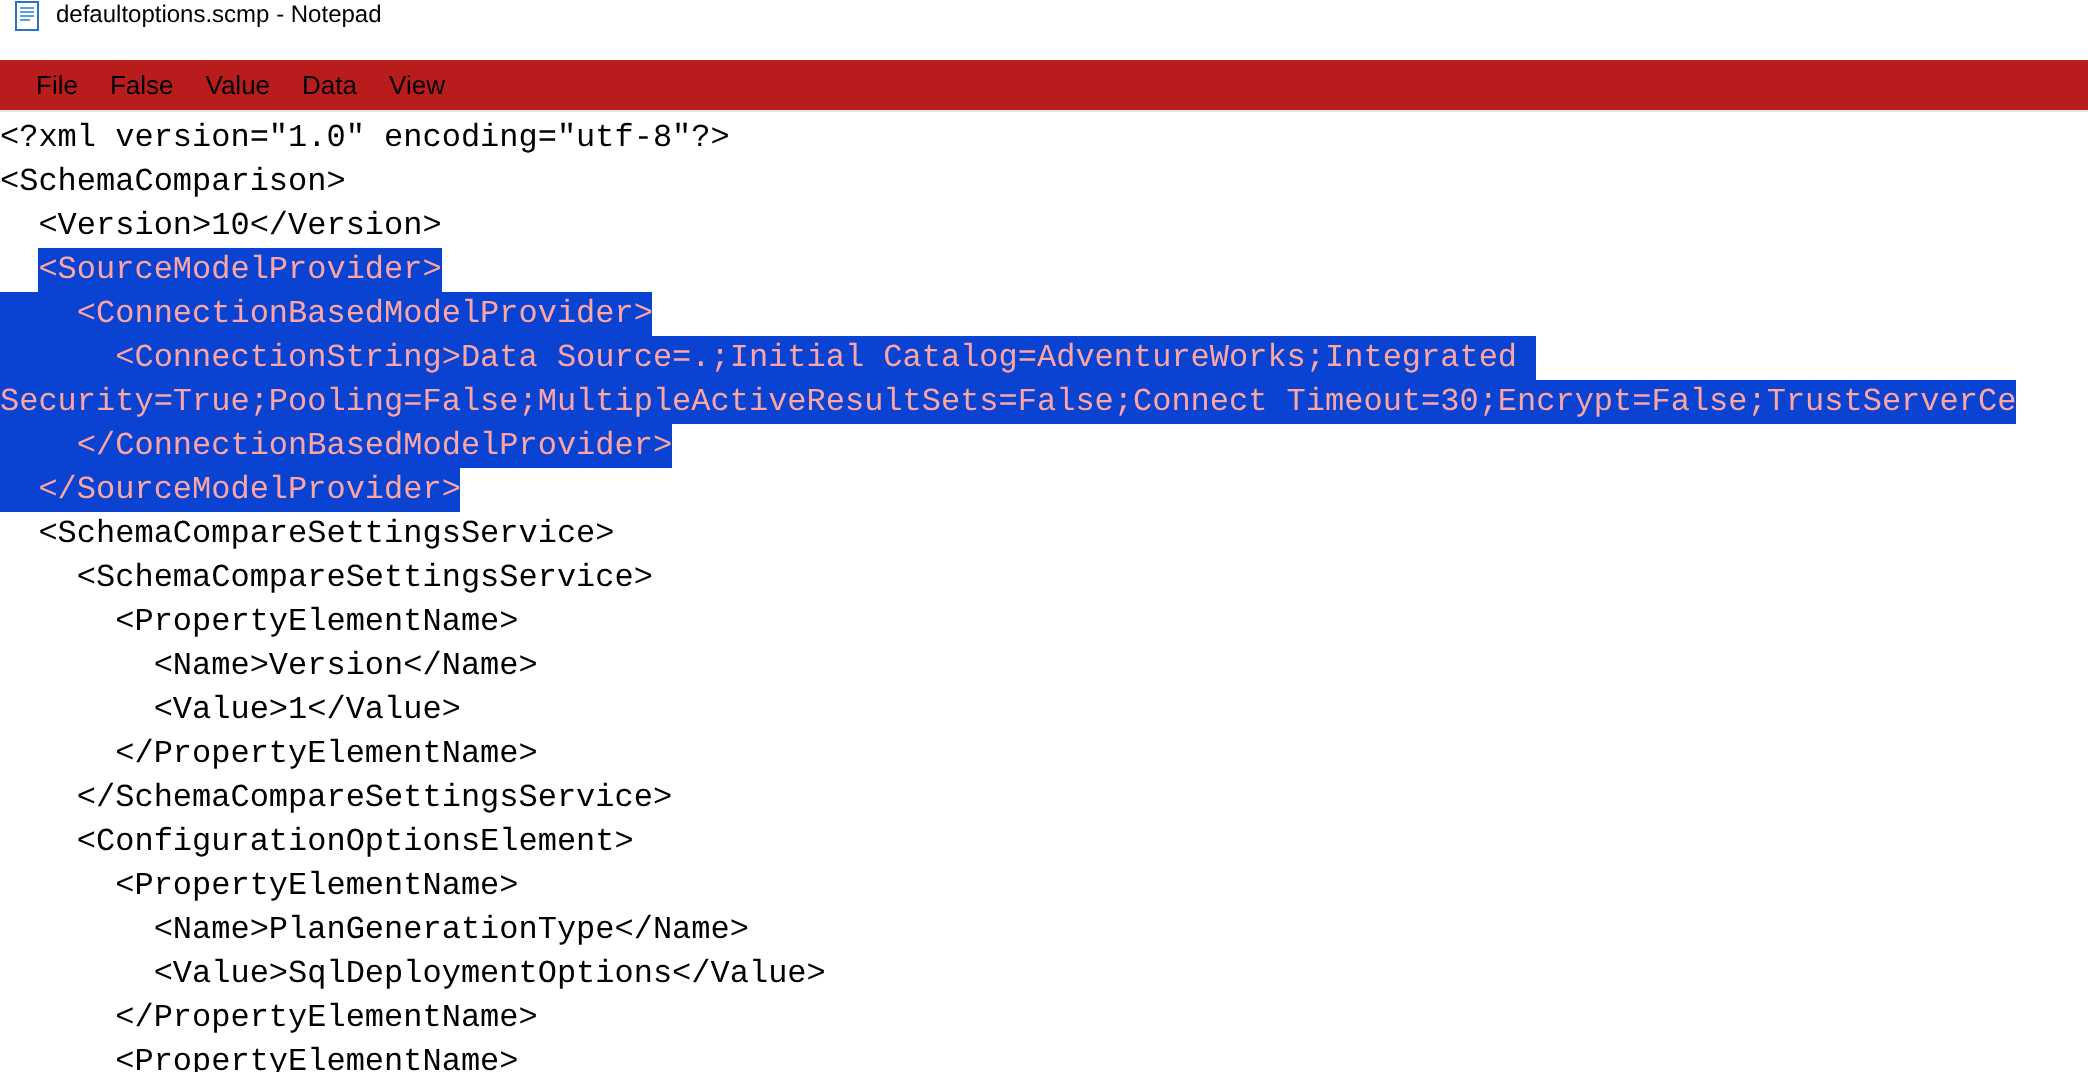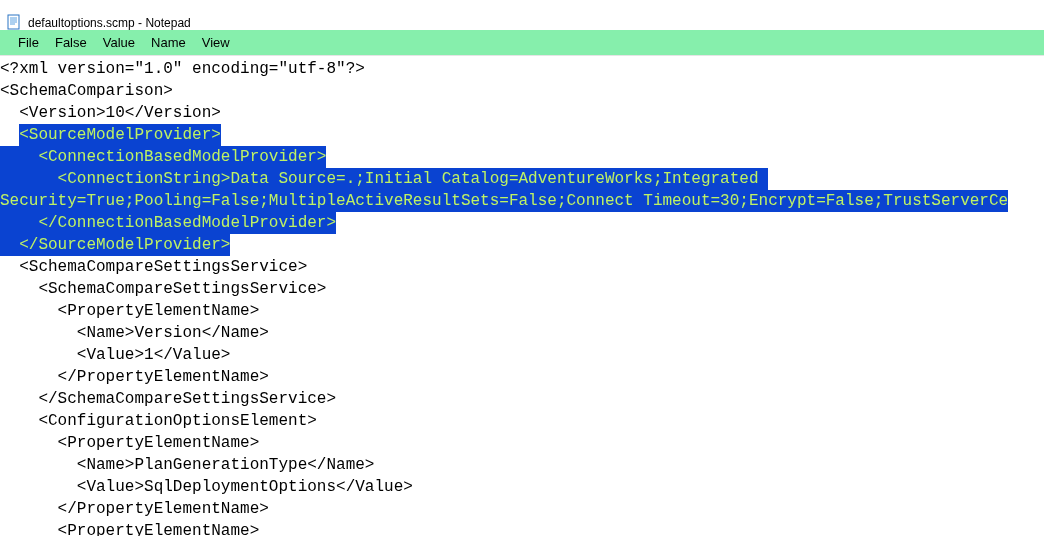--- a/index.html
+++ b/index.html
@@ -1,24 +1,24 @@
 <!DOCTYPE html>
 <html><head>
   <meta charset="utf-8">
   <style>
     * { margin: 0; padding: 0; box-sizing: border-box; }
     body { width: 1044px; height: 536px; background: #fff; font-family: "Segoe UI", Tahoma, sans-serif; overflow: hidden; position: relative; }
-    .titlebar { height: 30px; display: flex; align-items: flex-end; padding: 0 6px; background: #fff; }
+    .titlebar { height: 30px; display: flex; align-items: flex-start; padding: 0 6px; background: #fff; }
     .titlebar .icon { width: 16px; height: 16px; margin-right: 6px; display: flex; align-items: center; justify-content: center; }
     .titlebar .title { font-size: 12px; color: #000; }
-    .menubar { height: 26px; display: flex; align-items: center; padding: 0 10px; border-bottom: 1px solid #e5e5e5; background: #86efac; }
+    .menubar { height: 26px; display: flex; align-items: center; padding: 0 10px; border-bottom: 1px solid #e5e5e5; background: #b91c1c; }
     .menubar .menu-item { font-size: 13px; color: #000; padding: 4px 8px; cursor: default; }
     .editor { padding: 2px 0 0 0; font-family: Consolas, "Courier New", monospace; font-size: 16px; line-height: 22px; color: #000; white-space: pre; overflow: hidden; position: relative; }
     .editor .line { white-space: pre; }
-    .sel { background: #0a43d1; color: #bef264; display: inline-block; }
+    .sel { background: #0a43d1; color: #fca5a5; display: inline-block; }
   </style>
 </head>
 <body>
 
 <div class="titlebar">
   <span class="icon">
     <svg width="16" height="16" viewBox="0 0 16 16">
       <rect x="2" y="1" width="11" height="14" fill="#fff" stroke="#2b74c4" stroke-width="1"></rect>
       <line x1="4" y1="4" x2="11" y2="4" stroke="#5aa0e0" stroke-width="1"></line>
       <line x1="4" y1="6" x2="11" y2="6" stroke="#5aa0e0" stroke-width="1"></line>
@@ -26,17 +26,17 @@
       <line x1="4" y1="10" x2="9" y2="10" stroke="#5aa0e0" stroke-width="1"></line>
     </svg>
   </span>
   <span class="title">defaultoptions.scmp - Notepad</span>
 </div>
 
 <div class="menubar">
   <span class="menu-item">File</span>
   <span class="menu-item">False</span>
   <span class="menu-item">Value</span>
-  <span class="menu-item">Name</span>
+  <span class="menu-item">Data</span>
   <span class="menu-item">View</span>
 </div>
 
 <div class="editor" id="editor"><div class="line">&lt;?xml version="1.0" encoding="utf-8"?&gt;</div><div class="line">&lt;SchemaComparison&gt;</div><div class="line">  &lt;Version&gt;10&lt;/Version&gt;</div><div class="line"><span>  </span><span class="sel">&lt;SourceModelProvider&gt;</span></div><div class="line"><span class="sel">    &lt;ConnectionBasedModelProvider&gt;</span></div><div class="line"><span class="sel">      &lt;ConnectionString&gt;Data Source=.;Initial Catalog=AdventureWorks;Integrated </span></div><div class="line"><span class="sel">Security=True;Pooling=False;MultipleActiveResultSets=False;Connect Timeout=30;Encrypt=False;TrustServerCe</span></div><div class="line"><span class="sel">    &lt;/ConnectionBasedModelProvider&gt;</span></div><div class="line"><span class="sel">  &lt;/SourceModelProvider&gt;</span></div><div class="line">  &lt;SchemaCompareSettingsService&gt;</div><div class="line">    &lt;SchemaCompareSettingsService&gt;</div><div class="line">      &lt;PropertyElementName&gt;</div><div class="line">        &lt;Name&gt;Version&lt;/Name&gt;</div><div class="line">        &lt;Value&gt;1&lt;/Value&gt;</div><div class="line">      &lt;/PropertyElementName&gt;</div><div class="line">    &lt;/SchemaCompareSettingsService&gt;</div><div class="line">    &lt;ConfigurationOptionsElement&gt;</div><div class="line">      &lt;PropertyElementName&gt;</div><div class="line">        &lt;Name&gt;PlanGenerationType&lt;/Name&gt;</div><div class="line">        &lt;Value&gt;SqlDeploymentOptions&lt;/Value&gt;</div><div class="line">      &lt;/PropertyElementName&gt;</div><div class="line">      &lt;PropertyElementName&gt;</div></div>
 
 </body></html>

